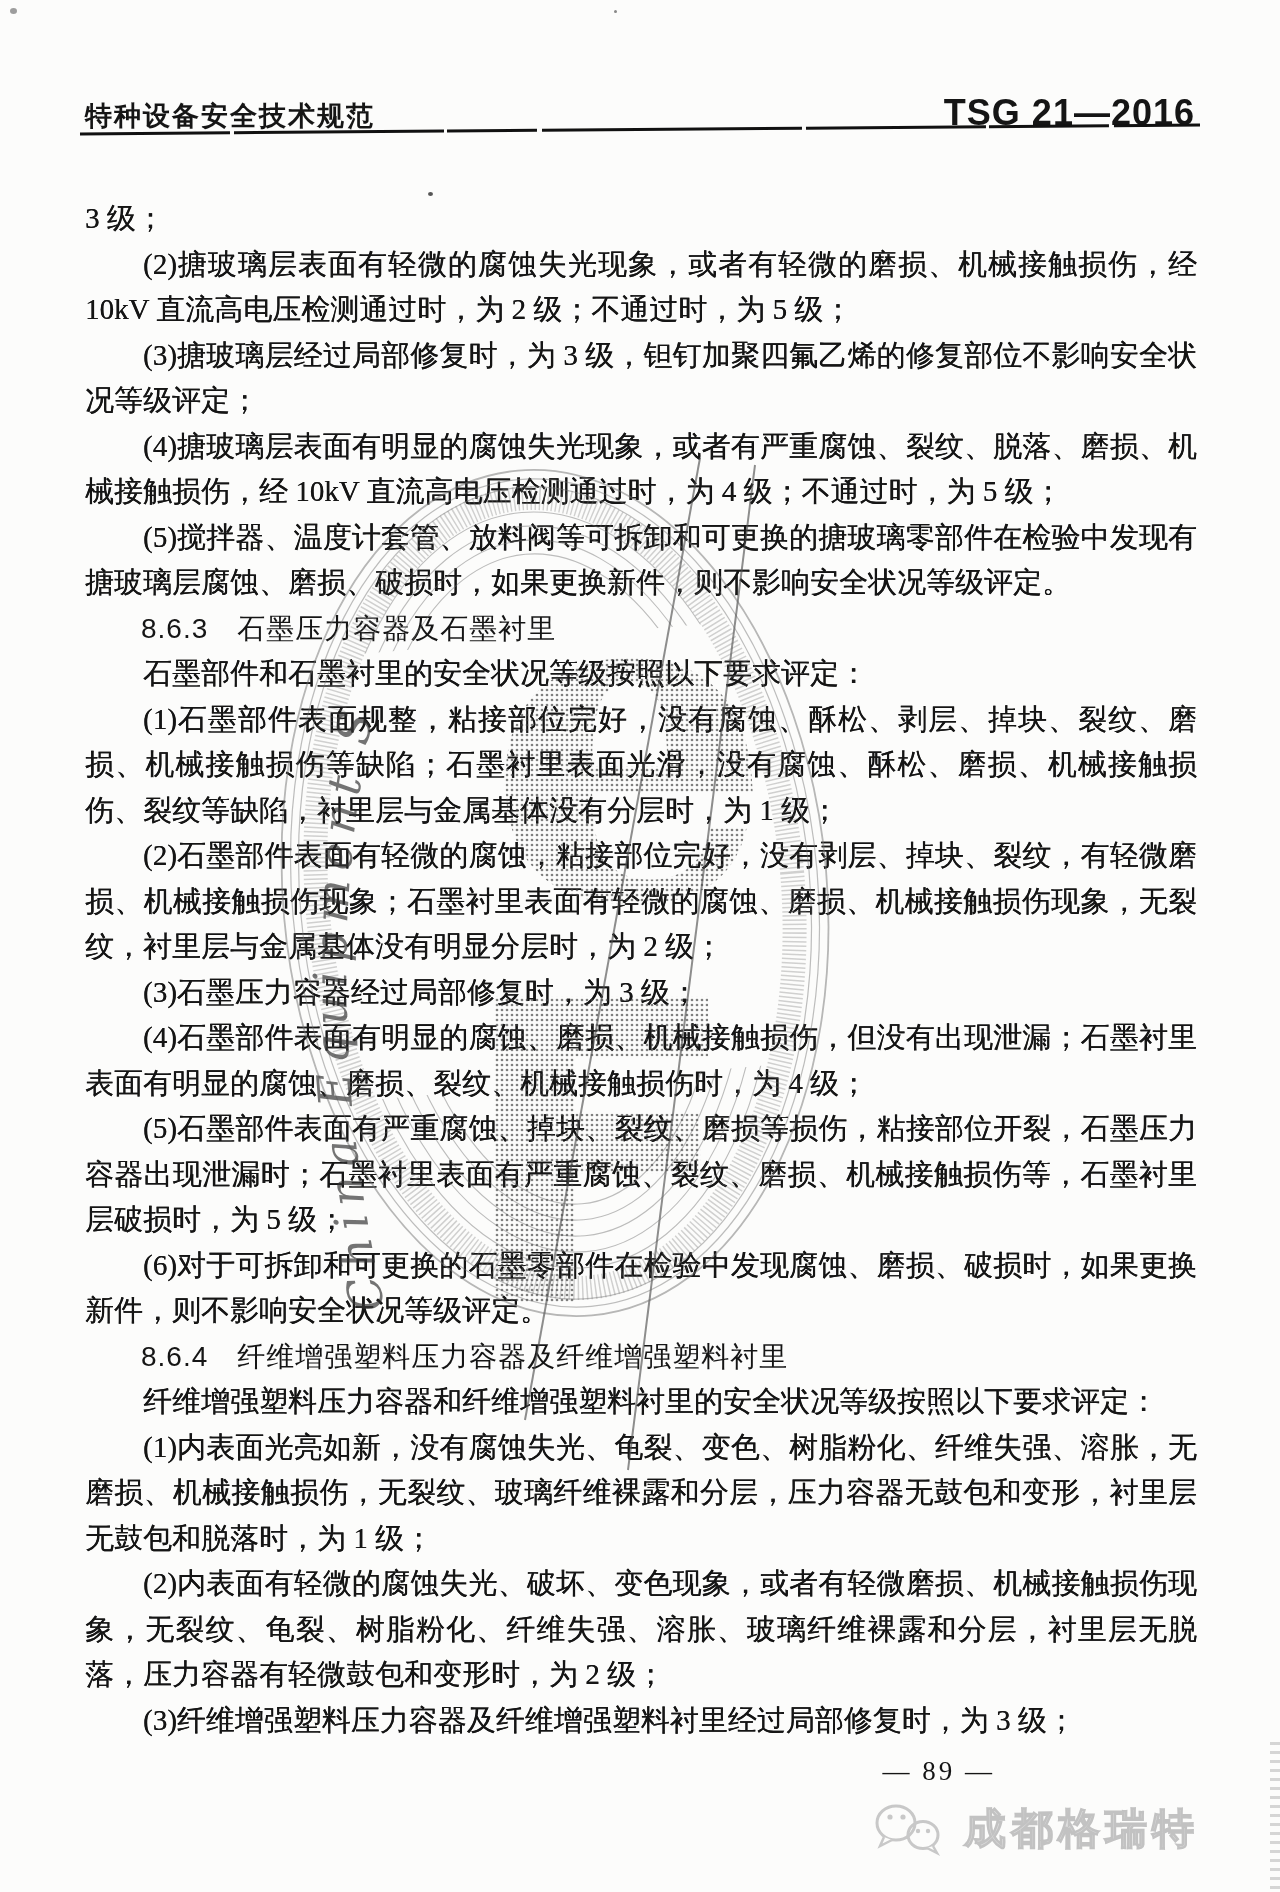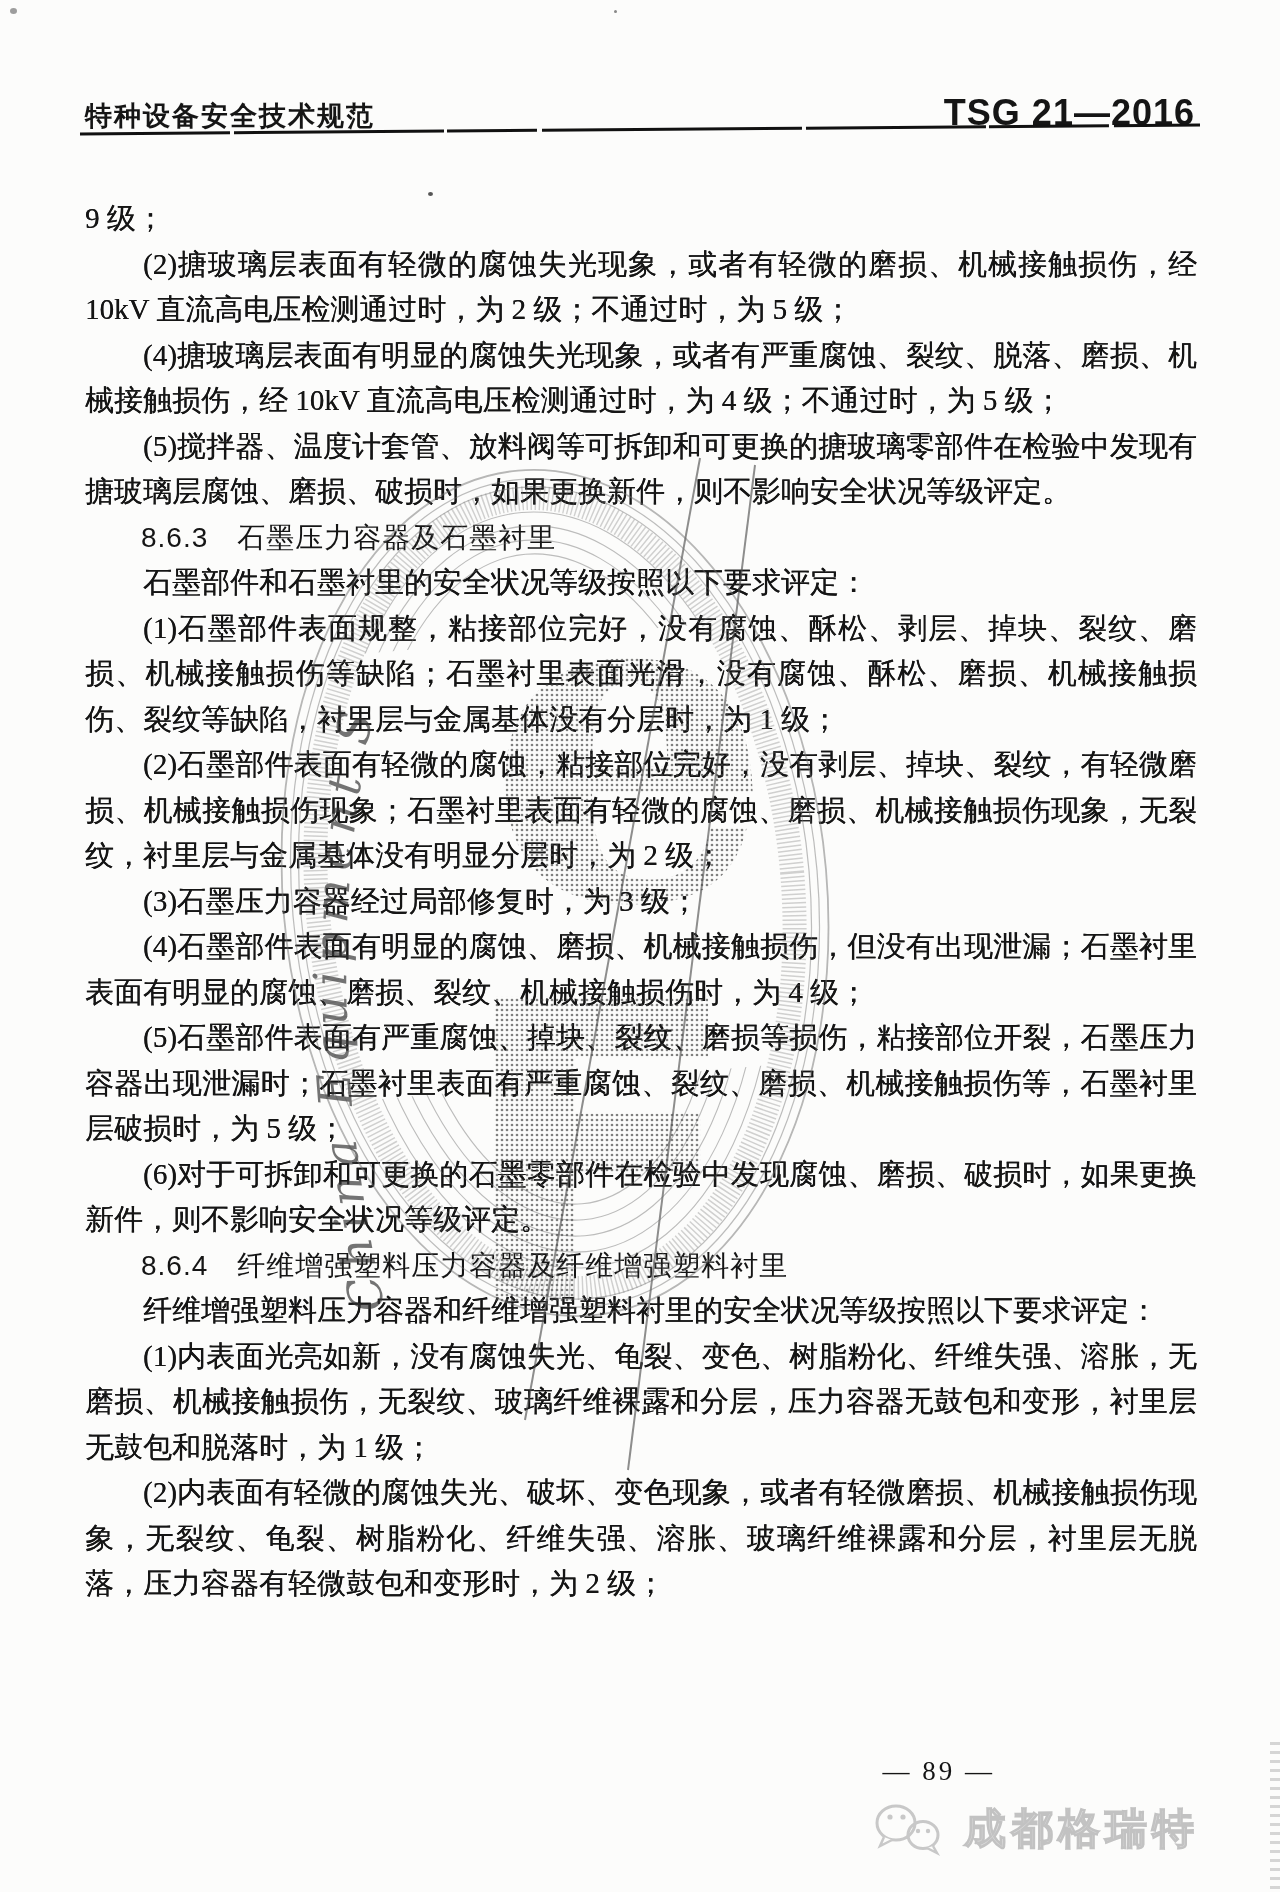--- a/index.html
+++ b/index.html
@@ -62,36 +62,38 @@
 
   <div class="header">
     <span class="header-left">特种设备安全技术规范</span>
     <span class="header-right">TSG 21—2016</span>
   </div>
   <svg class="rule-svg" width="1124" height="18">
     <line x1="2" y1="14" x2="1122" y2="5" stroke="#111" stroke-width="3" stroke-dasharray="150 4 210 3 90 5 260 4 180 3 120 5"></line>
   </svg>
 
   <div class="body-text">
-      <p class="flush">9 级；</p>
+      <p class="flush">3 级；</p>
       <p class="indent">(2)搪玻璃层表面有轻微的腐蚀失光现象，或者有轻微的磨损、机械接触损伤，经 10kV 直流高电压检测通过时，为 2 级；不通过时，为 5 级；</p>
+      <p class="indent">(3)搪玻璃层经过局部修复时，为 3 级，钽钉加聚四氟乙烯的修复部位不影响安全状况等级评定；</p>
       <p class="indent">(4)搪玻璃层表面有明显的腐蚀失光现象，或者有严重腐蚀、裂纹、脱落、磨损、机械接触损伤，经 10kV 直流高电压检测通过时，为 4 级；不通过时，为 5 级；</p>
       <p class="indent">(5)搅拌器、温度计套管、放料阀等可拆卸和可更换的搪玻璃零部件在检验中发现有搪玻璃层腐蚀、磨损、破损时，如果更换新件，则不影响安全状况等级评定。</p>
       <p class="heading">8.6.3　石墨压力容器及石墨衬里</p>
       <p class="indent">石墨部件和石墨衬里的安全状况等级按照以下要求评定：</p>
       <p class="indent">(1)石墨部件表面规整，粘接部位完好，没有腐蚀、酥松、剥层、掉块、裂纹、磨损、机械接触损伤等缺陷；石墨衬里表面光滑，没有腐蚀、酥松、磨损、机械接触损伤、裂纹等缺陷，衬里层与金属基体没有分层时，为 1 级；</p>
       <p class="indent">(2)石墨部件表面有轻微的腐蚀，粘接部位完好，没有剥层、掉块、裂纹，有轻微磨损、机械接触损伤现象；石墨衬里表面有轻微的腐蚀、磨损、机械接触损伤现象，无裂纹，衬里层与金属基体没有明显分层时，为 2 级；</p>
       <p class="indent">(3)石墨压力容器经过局部修复时，为 3 级；</p>
       <p class="indent">(4)石墨部件表面有明显的腐蚀、磨损、机械接触损伤，但没有出现泄漏；石墨衬里表面有明显的腐蚀、磨损、裂纹、机械接触损伤时，为 4 级；</p>
       <p class="indent">(5)石墨部件表面有严重腐蚀、掉块、裂纹、磨损等损伤，粘接部位开裂，石墨压力容器出现泄漏时；石墨衬里表面有严重腐蚀、裂纹、磨损、机械接触损伤等，石墨衬里层破损时，为 5 级；</p>
       <p class="indent">(6)对于可拆卸和可更换的石墨零部件在检验中发现腐蚀、磨损、破损时，如果更换新件，则不影响安全状况等级评定。</p>
       <p class="heading">8.6.4　纤维增强塑料压力容器及纤维增强塑料衬里</p>
       <p class="indent">纤维增强塑料压力容器和纤维增强塑料衬里的安全状况等级按照以下要求评定：</p>
       <p class="indent">(1)内表面光亮如新，没有腐蚀失光、龟裂、变色、树脂粉化、纤维失强、溶胀，无磨损、机械接触损伤，无裂纹、玻璃纤维裸露和分层，压力容器无鼓包和变形，衬里层无鼓包和脱落时，为 1 级；</p>
       <p class="indent">(2)内表面有轻微的腐蚀失光、破坏、变色现象，或者有轻微磨损、机械接触损伤现象，无裂纹、龟裂、树脂粉化、纤维失强、溶胀、玻璃纤维裸露和分层，衬里层无脱落，压力容器有轻微鼓包和变形时，为 2 级；</p>
+      <p class="indent">(3)纤维增强塑料压力容器及纤维增强塑料衬里经过局部修复时，为 3 级；</p>
     </div>
 
   <svg class="stamp-svg" width="620" height="1075" viewBox="0 0 620 1075">
     <defs>
       <pattern id="ht" width="5" height="5" patternUnits="userSpaceOnUse">
         <circle cx="2" cy="2" r="1.35" fill="#3d3d3d"></circle>
       </pattern>
       <clipPath id="topclip">
           <rect x="0" y="0" width="620" height="210"></rect>
         </clipPath>

